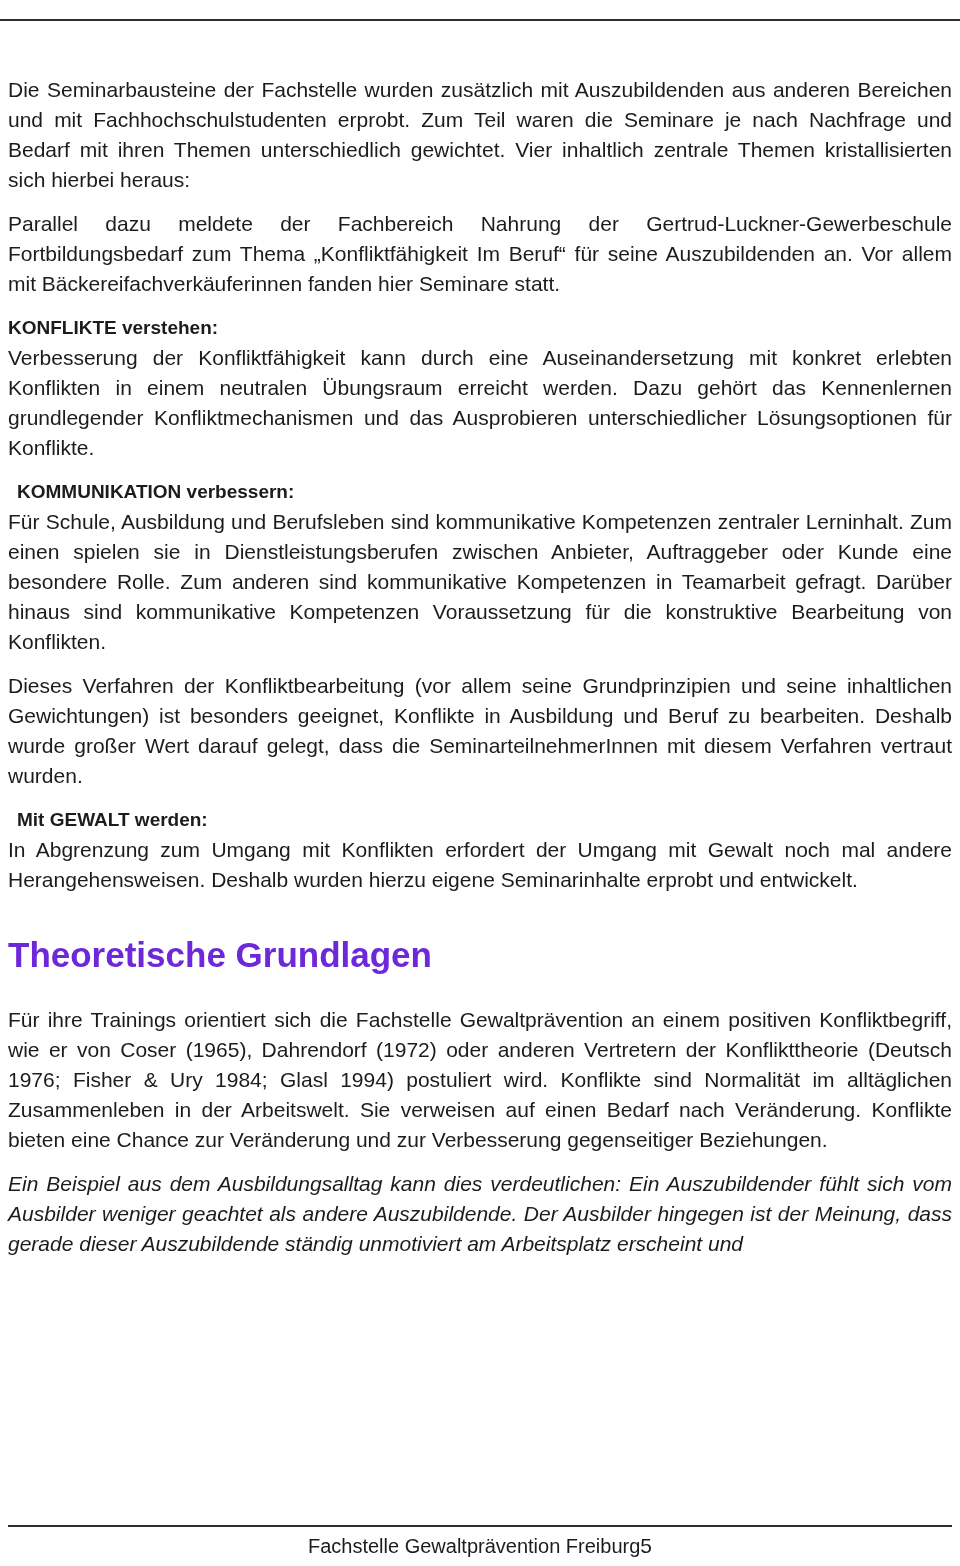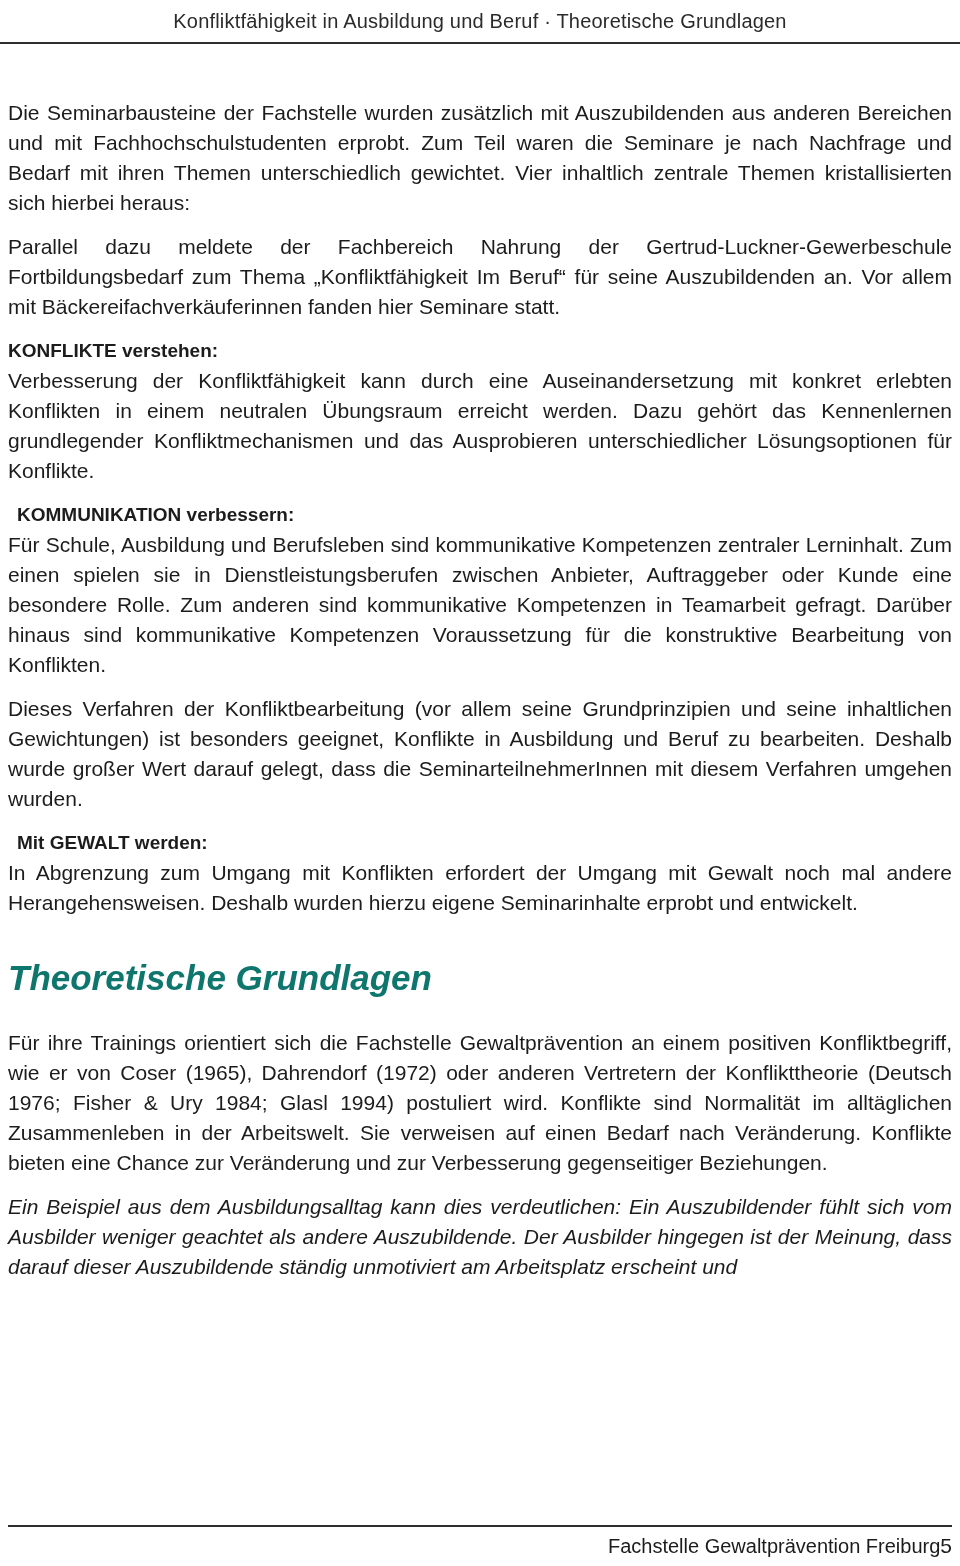--- a/index.html
+++ b/index.html
@@ -54,23 +54,22 @@
   .theme .para {
     margin-bottom: 0;
   }
   .indent-sm {
     padding-left: 9px;
   }
   .section-title {
     font-size: 35px;
     line-height: 40px;
     font-weight: bold;
-    color: #0f766e;
+    color: #6d28d9;
     margin: 40px 0 30px 0;
-    font-style: italic;
   }
   .italic {
     font-style: italic;
   }
   .no-gap {
     margin-bottom: 0;
   }
   
   .doc-footer {
     position: absolute;
@@ -78,70 +77,69 @@
     right: 0;
     bottom: 0;
     padding: 0 8px 8px 8px;
   }
   .doc-footer .rule {
     border-top: 2px solid #2e2e2e;
     margin-bottom: 7px;
   }
   .footer-row {
     display: flex;
-    justify-content: flex-end;
+    justify-content: center;
     align-items: baseline;
     font-size: 20px;
     color: #1c1c1c;
   }
   .page-number {
     font-size: 21px;
   }
 </style>
 </head>
 <body>
 
 <div class="page">
 
   <header class="doc-header">
-    <div class="header-title">Konfliktfähigkeit in Ausbildung und Beruf · Theoretische Grundlagen</div>
     <div class="rule"></div>
   </header>
 
   <main>
 
     <p class="para">Die Seminarbausteine der Fachstelle wurden zusätzlich mit Auszubildenden aus anderen Bereichen und mit Fachhochschulstudenten erprobt. Zum Teil waren die Seminare je nach Nachfrage und Bedarf mit ihren Themen unterschiedlich gewichtet. Vier inhaltlich zentrale Themen kristallisierten sich hierbei heraus:</p>
 
     <p class="para">Parallel dazu meldete der Fachbereich Nahrung der Gertrud-Luckner-Gewerbeschule Fortbildungsbedarf zum Thema „Konfliktfähigkeit Im Beruf“ für seine Auszubildenden an. Vor allem mit Bäckereifachverkäuferinnen fanden hier Seminare statt.</p>
 
     <section class="theme">
       <h3 class="theme-heading">KONFLIKTE verstehen:</h3>
       <p class="para">Verbesserung der Konfliktfähigkeit kann durch eine Auseinandersetzung mit konkret erlebten Konflikten in einem neutralen Übungsraum erreicht werden. Dazu gehört das Kennenlernen grundlegender Konfliktmechanismen und das Ausprobieren unterschiedlicher Lösungsoptionen für Konflikte.</p>
     </section>
 
     <section class="theme">
       <h3 class="theme-heading indent-sm">KOMMUNIKATION verbessern:</h3>
       <p class="para">Für Schule, Ausbildung und Berufsleben sind kommunikative Kompetenzen zentraler Lerninhalt. Zum einen spielen sie in Dienstleistungsberufen zwischen Anbieter, Auftraggeber oder Kunde eine besondere Rolle. Zum anderen sind kommunikative Kompetenzen in Teamarbeit gefragt. Darüber hinaus sind kommunikative Kompetenzen Voraussetzung für die konstruktive Bearbeitung von Konflikten.</p>
     </section>
 
     <section class="theme">
-      <p class="para">Dieses Verfahren der Konfliktbearbeitung (vor allem seine Grundprinzipien und seine inhaltlichen Gewichtungen) ist besonders geeignet, Konflikte in Ausbildung und Beruf zu bearbeiten. Deshalb wurde großer Wert darauf gelegt, dass die SeminarteilnehmerInnen mit diesem Verfahren umgehen wurden.</p>
+      <p class="para">Dieses Verfahren der Konfliktbearbeitung (vor allem seine Grundprinzipien und seine inhaltlichen Gewichtungen) ist besonders geeignet, Konflikte in Ausbildung und Beruf zu bearbeiten. Deshalb wurde großer Wert darauf gelegt, dass die SeminarteilnehmerInnen mit diesem Verfahren vertraut wurden.</p>
     </section>
 
     <section class="theme">
       <h3 class="theme-heading indent-sm">Mit GEWALT werden:</h3>
       <p class="para">In Abgrenzung zum Umgang mit Konflikten erfordert der Umgang mit Gewalt noch mal andere Herangehensweisen. Deshalb wurden hierzu eigene Seminarinhalte erprobt und entwickelt.</p>
     </section>
 
     <h1 class="section-title">Theoretische Grundlagen</h1>
 
     <p class="para">Für ihre Trainings orientiert sich die Fachstelle Gewaltprävention an einem positiven Konfliktbegriff, wie er von Coser (1965), Dahrendorf (1972) oder anderen Vertretern der Konflikttheorie (Deutsch 1976; Fisher &amp; Ury 1984; Glasl 1994) postuliert wird. Konflikte sind Normalität im alltäglichen Zusammenleben in der Arbeitswelt. Sie verweisen auf einen Bedarf nach Veränderung. Konflikte bieten eine Chance zur Veränderung und zur Verbesserung gegenseitiger Beziehungen.</p>
 
 
-    <p class="para italic no-gap">Ein Beispiel aus dem Ausbildungsalltag kann dies verdeutlichen: Ein Auszubildender fühlt sich vom Ausbilder weniger geachtet als andere Auszubildende. Der Ausbilder hingegen ist der Meinung, dass darauf dieser Auszubildende ständig unmotiviert am Arbeitsplatz erscheint und</p>
+    <p class="para italic no-gap">Ein Beispiel aus dem Ausbildungsalltag kann dies verdeutlichen: Ein Auszubildender fühlt sich vom Ausbilder weniger geachtet als andere Auszubildende. Der Ausbilder hingegen ist der Meinung, dass gerade dieser Auszubildende ständig unmotiviert am Arbeitsplatz erscheint und</p>
 
   </main>
 
   <footer class="doc-footer">
     <div class="rule"></div>
     <div class="footer-row">
       <span>Fachstelle Gewaltprävention Freiburg</span>
       <span class="page-number">5</span>
     </div>
   </footer>

